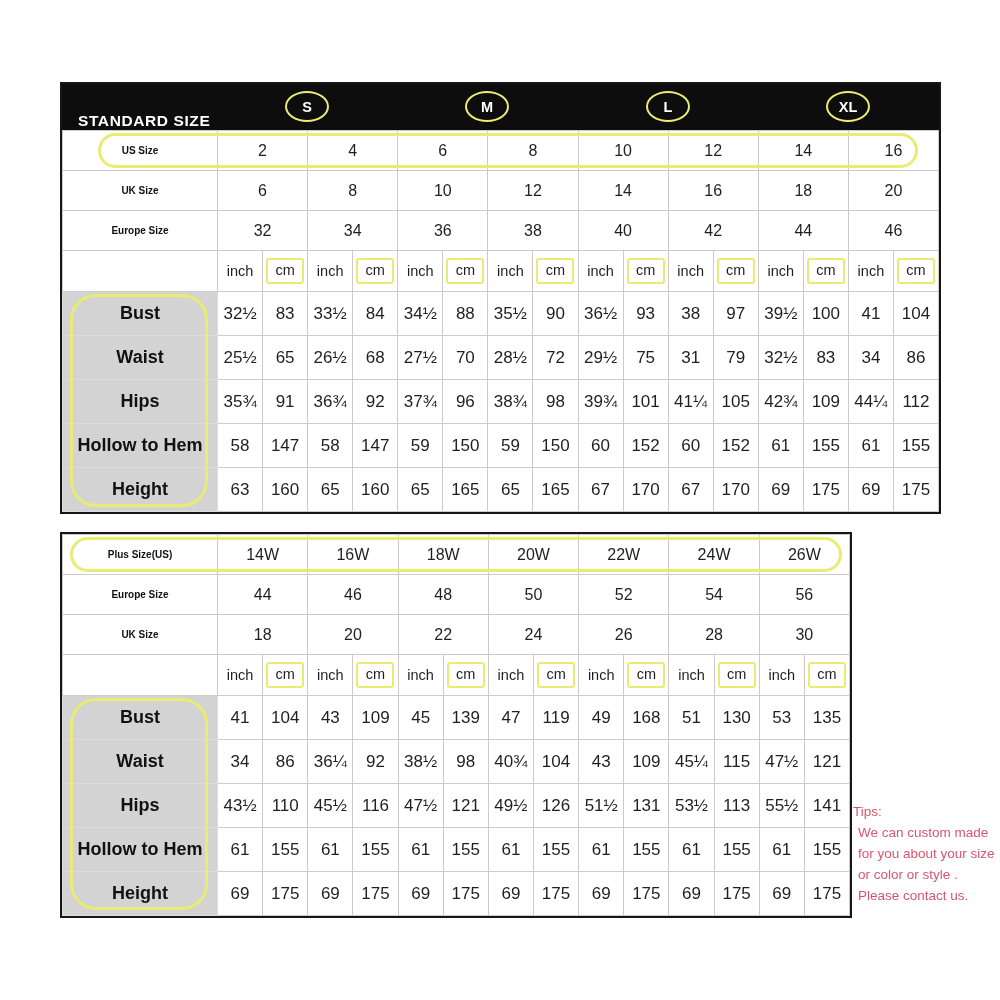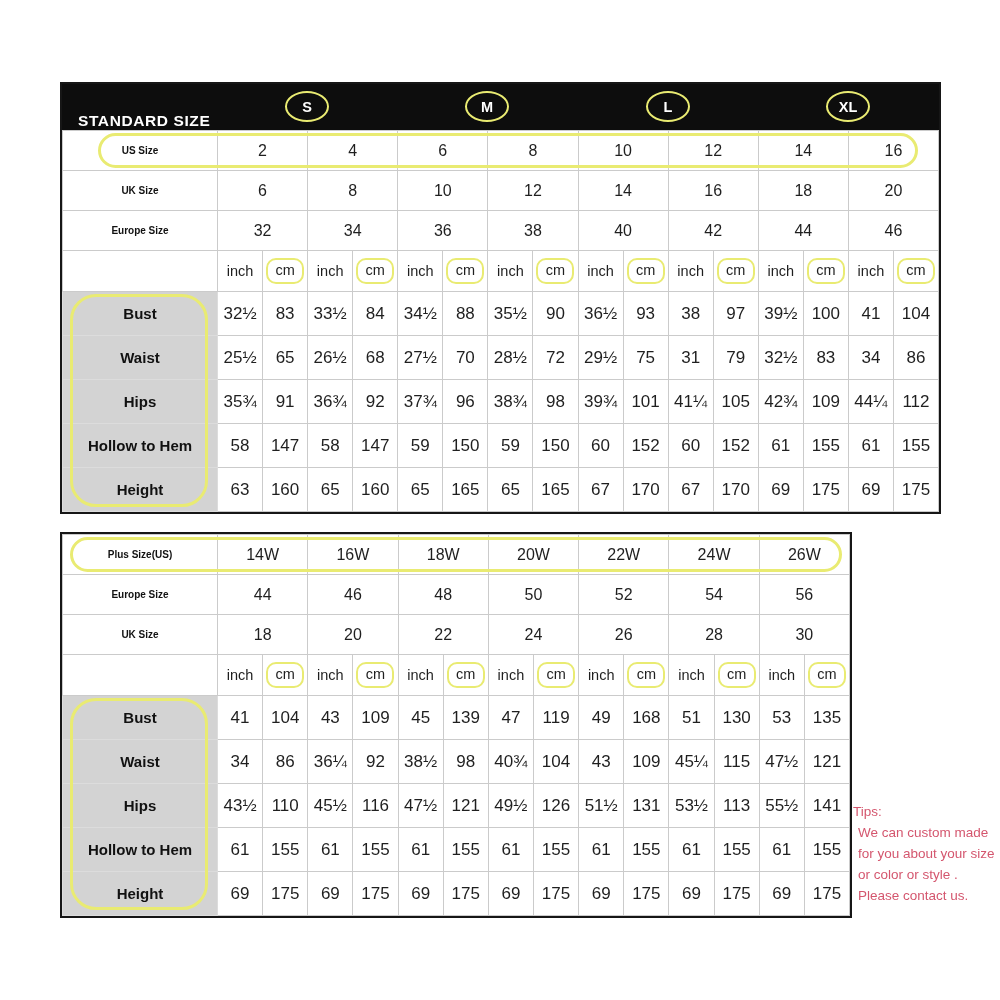--- a/index.html
+++ b/index.html
@@ -27,26 +27,26 @@
     display:flex;align-items:center;justify-content:center;box-sizing:border-box;
   }
   .b0{left:223px}.b1{left:403px}.b2{left:584px}.b3{left:764px}
 
   table.sztable{width:100%;border-collapse:collapse;table-layout:fixed;}
   .sztable th,.sztable td{border:1px solid var(--grid);padding:0;text-align:center;vertical-align:middle;}
   tr.r-size{height:40px;}
   tr.r-unit{height:41px;}
   tr.r-measure{height:44px;}
   th.lbl{font-weight:bold;font-size:10px;background:#fff;color:#111;}
-  th.lbl-gray{background:var(--label-gray);border-color:#dcdcdc;font-size:15px;}
+  th.lbl-gray{background:var(--label-gray);border-color:#dcdcdc;font-size:18px;}
   td.val{font-size:16px;}
   td.mval{font-size:17px;}
   td.unit-cell{font-size:14.5px;}
   .cmbox{
-    display:inline-block;border:2px solid var(--yellow);border-radius:10px;
+    display:inline-block;border:2px solid var(--yellow);border-radius:3px;
     padding:3px 5px;min-width:24px;font-size:14.5px;line-height:1.1;
   }
   .hl{position:absolute;border:3px solid var(--yellow);border-radius:18px;pointer-events:none;box-sizing:border-box;}
   #std-us-oval{left:36px;top:49px;width:820px;height:35px;}
   #std-label-outline{left:8px;top:210px;width:138px;height:213px;border-radius:26px;}
   #plus-size-oval{left:8px;top:3px;width:772px;height:35px;}
   #plus-label-outline{left:8px;top:164px;width:138px;height:212px;border-radius:26px;}
 
   #tips{position:absolute;left:853px;top:801px;width:150px;color:var(--tip);font-size:13.5px;line-height:21px;}
   #tips .ln{margin-left:5px;}

